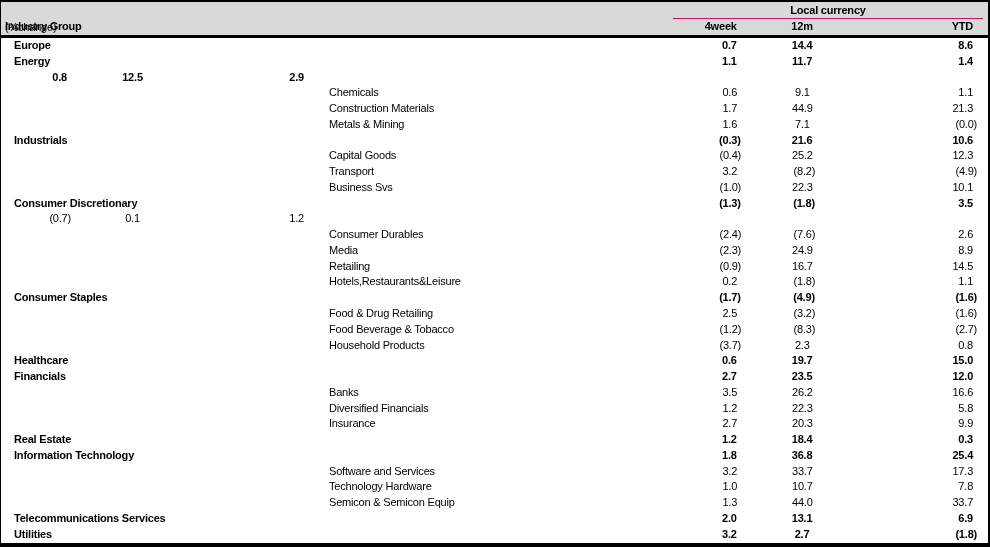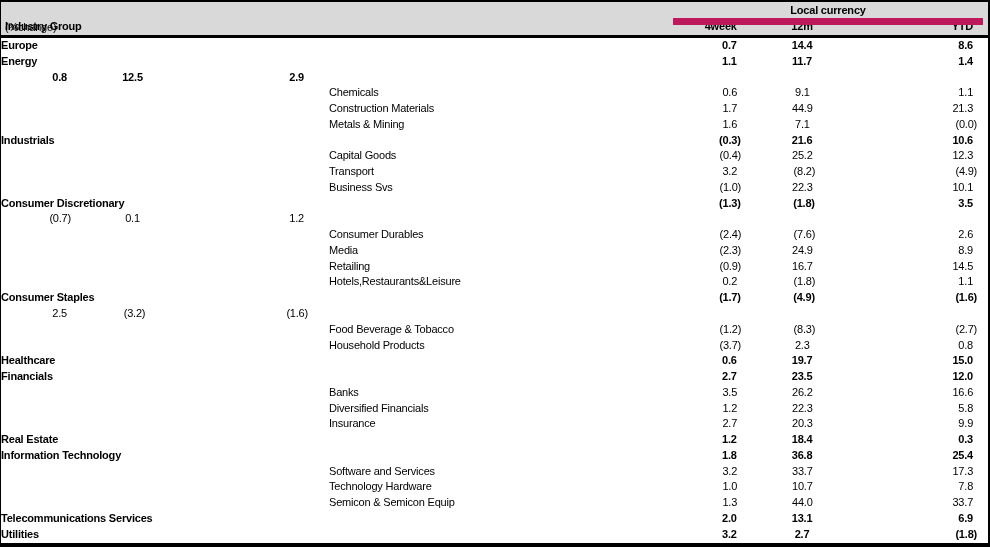--- a/index.html
+++ b/index.html
@@ -40,21 +40,21 @@
   }
   .local-currency {
     position: absolute;
     left: 672px;
     top: 0;
     width: 310px;
     height: 16px;
     line-height: 16px;
     text-align: center;
     font-weight: bold;
-    border-bottom: 7px solid #be185d;
+    border-bottom: 1px solid #be185d;
   }
   .hrow2 {
     display: flex;
     height: 16px;
     line-height: 15px;
     font-weight: bold;
   }
   .cell {
     box-sizing: border-box;
     white-space: nowrap;
@@ -73,21 +73,21 @@
   .col2 { width: 110px; }
   .spacer { width: 11px; }
   .tbody .row {
     display: flex;
     height: 15.78px;
     line-height: 15.78px;
   }
   .row.group { font-weight: bold; }
   .name {
     width: 672px;
-    padding-left: 0;
+    padding-left: 13px;
   }
   .name.sub {
     padding-left: 328px;
     font-weight: normal;
   }
   .num.paren { padding-right: 0; }
 </style>
 </head>
 <body>
 
@@ -217,20 +217,21 @@
         <div class="cell spacer"></div>
       </div>
       <div class="row group">
         <div class="cell name">Consumer Staples</div>
         <div class="cell num col0 paren">(1.7)</div>
         <div class="cell num col1 paren">(4.9)</div>
         <div class="cell num col2 paren">(1.6)</div>
         <div class="cell spacer"></div>
       </div>
       <div class="row">
+        <div class="cell name sub">Food &amp; Drug Retailing</div>
         <div class="cell num col0">2.5</div>
         <div class="cell num col1 paren">(3.2)</div>
         <div class="cell num col2 paren">(1.6)</div>
         <div class="cell spacer"></div>
       </div>
       <div class="row">
         <div class="cell name sub">Food Beverage &amp; Tobacco</div>
         <div class="cell num col0 paren">(1.2)</div>
         <div class="cell num col1 paren">(8.3)</div>
         <div class="cell num col2 paren">(2.7)</div>

